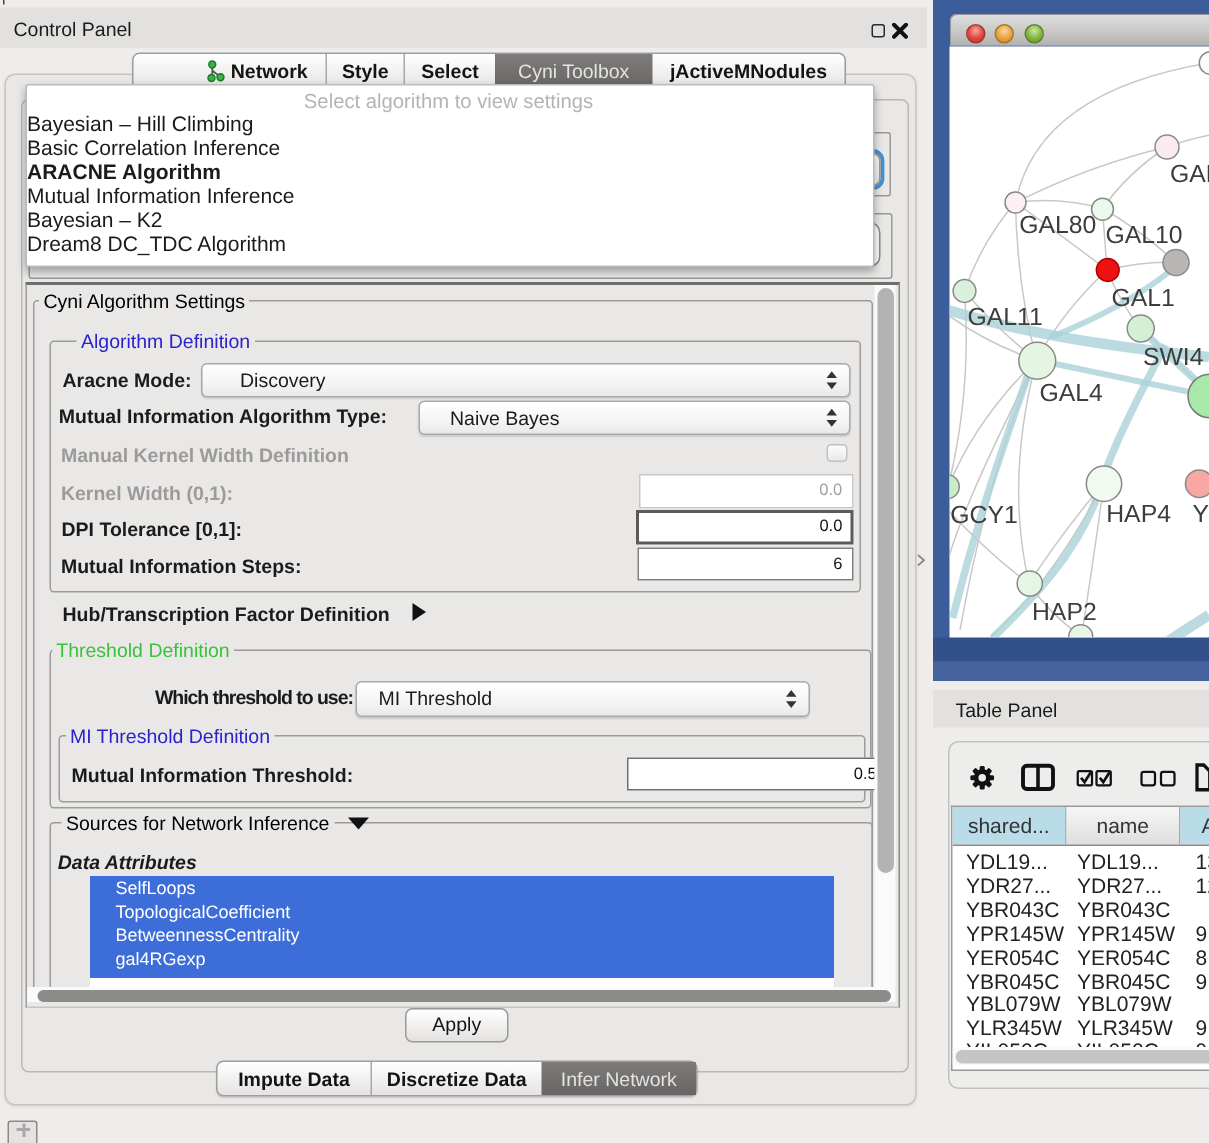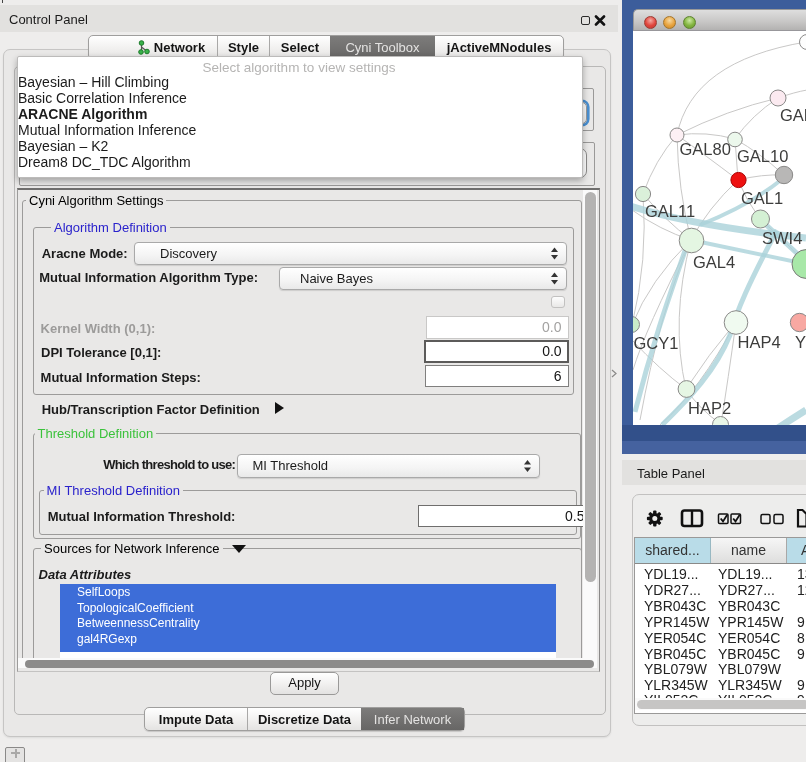--- a/index.html
+++ b/index.html
@@ -8,21 +8,21 @@
   .abs{position:absolute;}
   .lbl{position:absolute;font-size:13px;color:#1b1b1b;white-space:nowrap;}
   .b{font-weight:bold;}
   .gray{color:#9c9b9a;}
   .group{position:absolute;border:1px solid #9c9b9a;border-radius:3px;}
   .gtitle{position:absolute;background:#e9e8e7;padding:0 3px;font-size:13px;white-space:nowrap;}
   .combo{position:absolute;border:1px solid #a9a9a9;border-radius:4px;
          background:linear-gradient(#ffffff,#f4f4f4 60%,#e9e9e9);
          box-shadow:0 1px 1px rgba(0,0,0,.12);}
   .combo .ar{position:absolute;right:7px;top:0;bottom:0;width:9px;}
-  .field{position:absolute;background:#ffffff;font-size:14px;color:#141414;
+  .field{position:absolute;background:#ffffff;font-size:11px;color:#141414;
          text-align:right;white-space:nowrap;}
   .seg{position:absolute;display:flex;border:1px solid #9f9e9d;border-radius:5px;
        background:linear-gradient(#ffffff,#f1f0ef 55%,#e4e3e2);
        box-shadow:0 1px 1px rgba(0,0,0,.15);font-size:13px;font-weight:bold;color:#141414;}
   .seg>div{display:flex;align-items:center;justify-content:center;white-space:nowrap;}
   .seg .sep{width:1px;background:#a9a8a7;flex:0 0 1px;}
   .seg .on{background:linear-gradient(#7d7c7b,#676665);color:#e4e3e2;font-weight:normal;}
 </style>
 </head>
 <body>
@@ -92,20 +92,21 @@
 
   <div class="lbl b" style="left:22.2px;top:80px;">Mutual Information Algorithm Type:</div>
   <div class="combo" style="left:262px;top:76.5px;width:286px;height:21px;">
     <div class="lbl" style="left:20px;top:3px;">Naive Bayes</div>
     <svg class="ar" width="9" height="21" viewBox="0 0 9 21">
         <path d="M4.5 4.5 L8 9 L1 9 Z" fill="#333"></path>
         <path d="M4.5 16.5 L8 12 L1 12 Z" fill="#333"></path>
       </svg>
   </div>
 
+  <div class="lbl b gray" style="left:23.6px;top:106px;">Manual Kernel Width Definition</div>
   <div class="abs" style="left:533.5px;top:106px;width:12px;height:10px;border:1px solid #c2c1c0;border-radius:3px;background:linear-gradient(#fdfdfd,#e9e8e7);"></div>
 
   <div class="lbl b gray" style="left:23.6px;top:130.5px;">Kernel Width (0,1):</div>
   <div class="field" style="left:408.5px;top:125.5px;width:135px;height:21px;border:1px solid #c9c8c7;
        line-height:21px;padding-right:6px;color:#a3a2a1;">0.0</div>
 
   <div class="lbl b" style="left:24px;top:155px;">DPI Tolerance [0,1]:</div>
   <div class="field" style="left:406.6px;top:150.2px;width:136px;height:19px;border:2px solid #5c5b5a;
        line-height:19px;padding-right:5px;">0.0</div>
 

